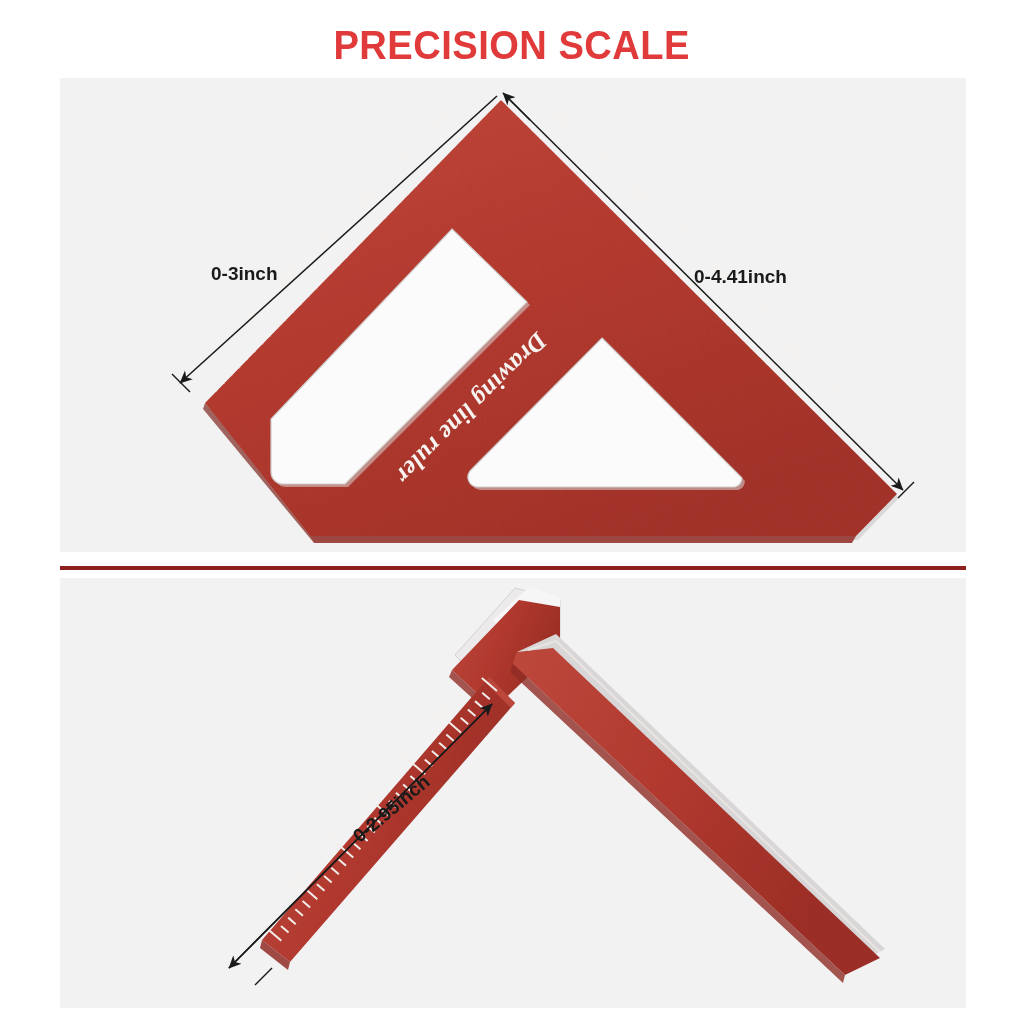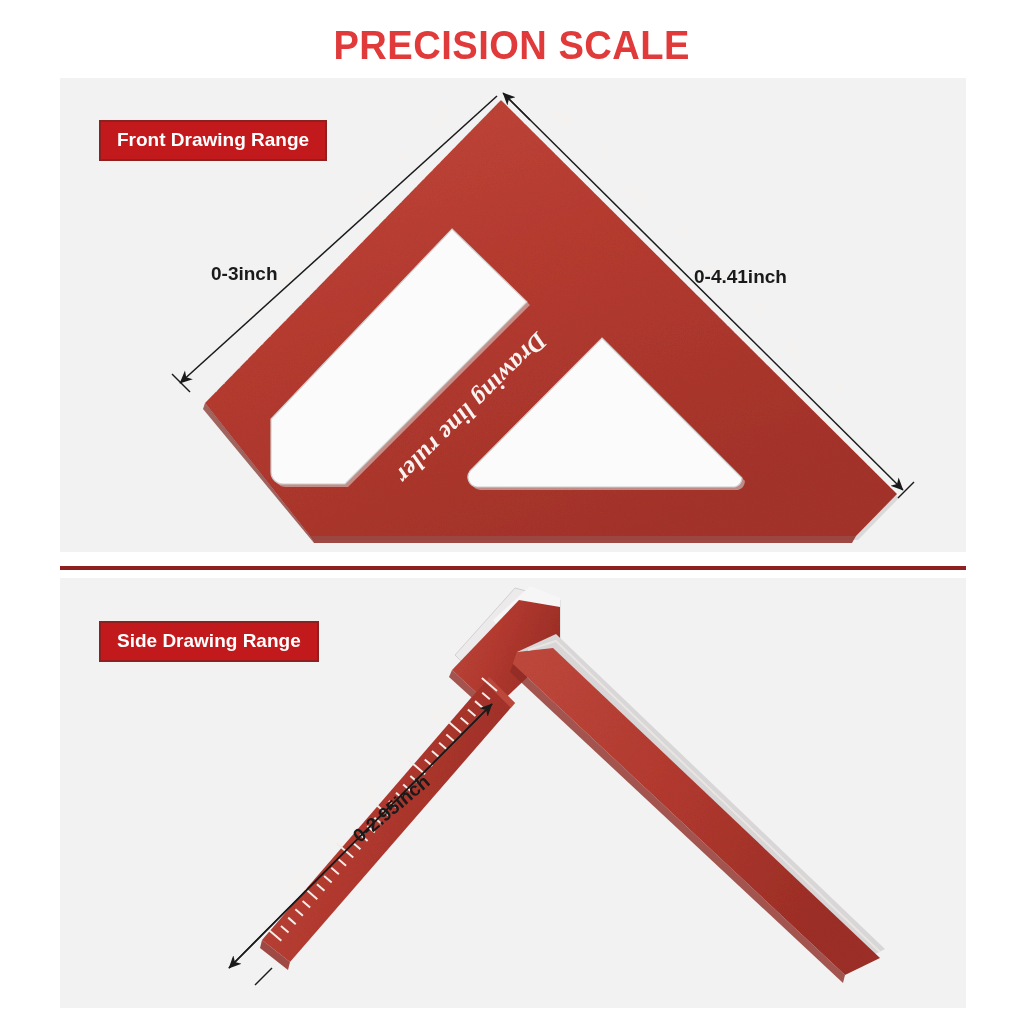--- a/index.html
+++ b/index.html
@@ -389,20 +389,18 @@
       </g>
 
       <g stroke="#1a1a1a" stroke-width="1.5" fill="none">
         <line x1="229" y1="968" x2="492" y2="704" marker-end="url(#arrowEnd)"></line>
         <line x1="492" y1="704" x2="229" y2="968" marker-end="url(#arrowEnd)"></line>
         <line x1="255" y1="985" x2="272" y2="968"></line>
       </g>
     </g>
   </svg>
 
-  <div class="badge" id="badge-front">Front Drawing Range</div>
-  <div class="badge" id="badge-side">Side Drawing Range</div>
 
   <div class="dim-label" id="dim-left-label">0-3inch</div>
   <div class="dim-label" id="dim-right-label">0-4.41inch</div>
   <div class="dim-label" id="dim-side-label">0-2.95inch</div>
 
 </div>
 
 </body></html>

